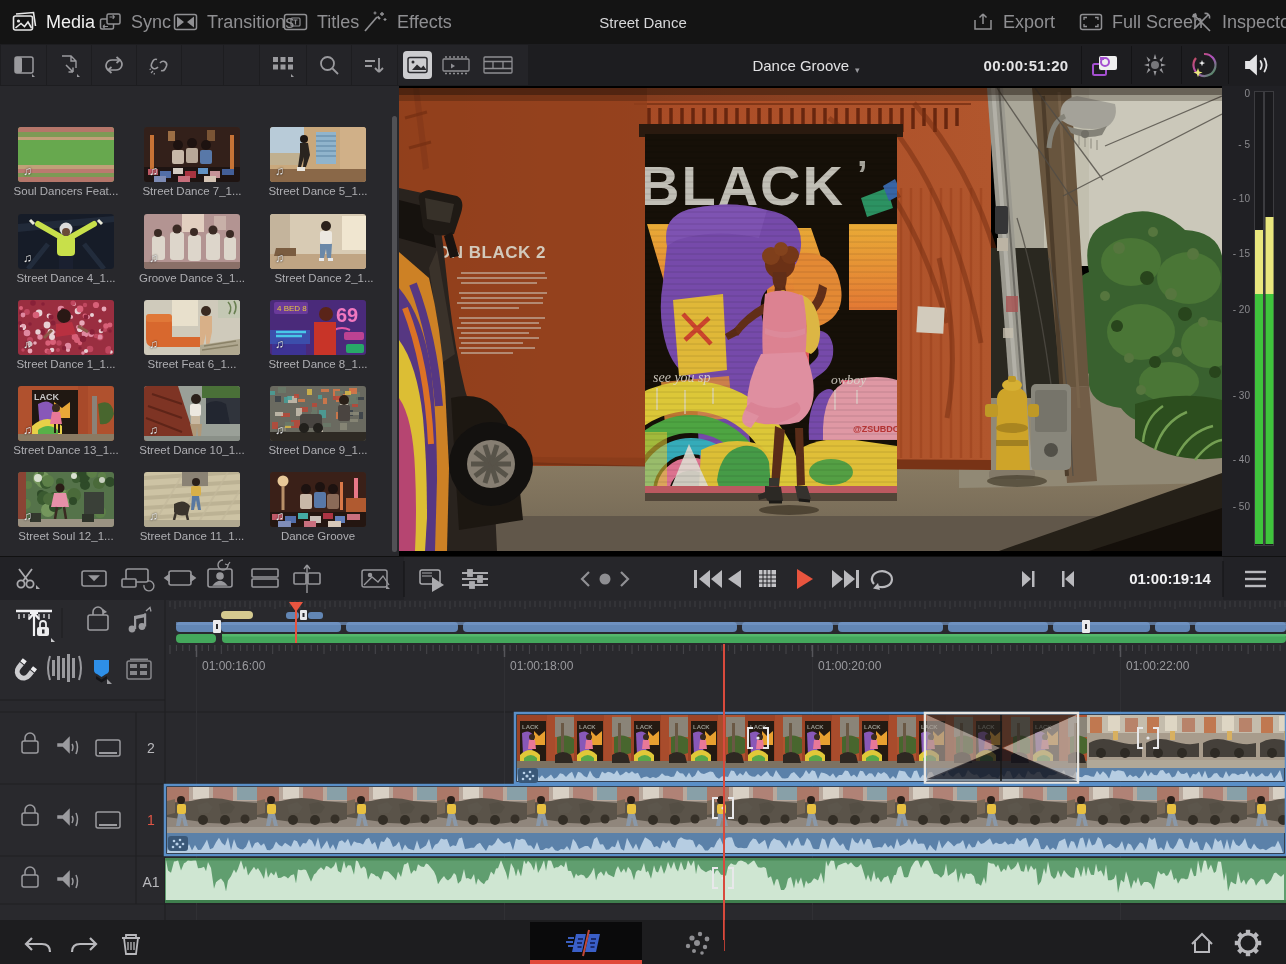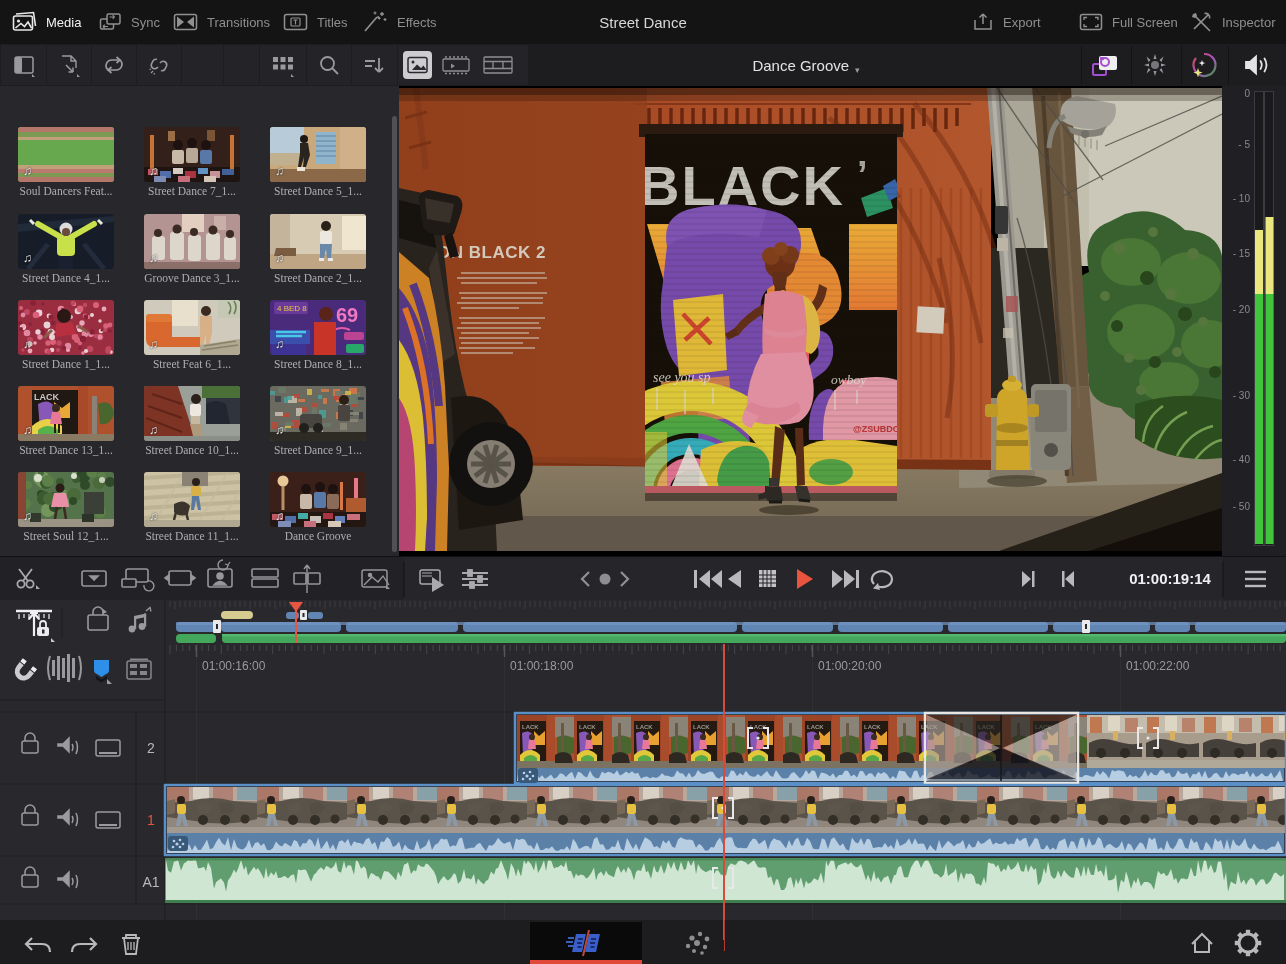--- a/index.html
+++ b/index.html
@@ -2,39 +2,39 @@
 <html><head>
 <meta charset="utf-8">
 <style>
 * { margin:0; padding:0; box-sizing:border-box; }
 html,body { width:1286px; height:964px; background:#202024; overflow:hidden; }
 body { font-family:"Liberation Sans", sans-serif; }
 #app { position:relative; width:1286px; height:964px; background:#232327; }
 
 
 #topbar { position:absolute; left:0; top:0; width:1286px; height:44px; background:#141414; }
-.tabitem { position:absolute; top:0; height:44px; display:flex; align-items:center; gap:9px; color:#8f8f92; font-size:13px; }
+.tabitem { position:absolute; top:0; height:44px; display:flex; align-items:center; gap:9px; color:#8f8f92; font-size:18px; }
 .tabitem.on { color:#f0f0f0; }
 .tabitem svg { display:block; }
 #tb-title { position:absolute; top:0; left:0; width:1286px; height:44px; display:flex; align-items:center; justify-content:center; color:#d8d8da; font-size:15px; }
 
 
 #row2 { position:absolute; left:0; top:44px; width:1286px; height:42px; background:#1d1d20; }
 .r2btn { position:absolute; top:1px; height:40px; background:#242428; display:flex; align-items:center; justify-content:center; }
 .r2btn svg { display:block; }
 #r2-title { position:absolute; top:0; height:42px; left:646px; width:320px; display:flex; align-items:center; justify-content:center; color:#e2e2e4; font-size:15px; }
 #r2-tc { position:absolute; top:0; height:42px; left:966px; width:120px; display:flex; align-items:center; justify-content:center; color:#e4e4e6; font-size:15px; font-weight:bold; letter-spacing:0.3px; }
 
 
 #mpanel { position:absolute; left:0; top:86px; width:399px; height:470px; background:#28282c; }
 #mhead { position:absolute; left:0; top:0; width:399px; height:26px; background:#28282c; border-bottom:1px solid #1c1c1f; color:#dcdcde; font-size:14px; line-height:25px; padding-left:12px; }
 .thumb { position:absolute; width:96px; height:55px; border-radius:3px; overflow:hidden; background:#333; }
 .thumb svg { display:block; }
 .mnote { position:absolute; left:5px; bottom:4px; color:#e8e8e8; font-size:12px; text-shadow:0 0 2px #000; }
-.tlabel { position:absolute; width:120px; text-align:center; color:#aeaeb2; font-size:11.5px; white-space:nowrap; overflow:hidden;font-family:Liberation Serif, serif; }
+.tlabel { position:absolute; width:120px; text-align:center; color:#aeaeb2; font-size:11.5px; white-space:nowrap; overflow:hidden; }
 #mscroll { position:absolute; right:2px; top:30px; width:5px; height:436px; background:#515155; border-radius:3px; }
 
 
 #preview { position:absolute; left:399px; top:86px; width:823px; height:470px; background:#000; }
 #meter { position:absolute; left:1222px; top:86px; width:64px; height:470px; background:#202024; }
 
 
 #transport { position:absolute; left:0; top:556px; width:1286px; height:44px; background:#8b5cf6; border-top:1px solid #111; }
 .ticon { position:absolute; top:0; height:44px; display:flex; align-items:center; justify-content:center; }
 
@@ -184,20 +184,21 @@
         <rect x="1" y="3" width="26" height="12" rx="1"></rect>
         <path d="M3 1 h2 M7 1 h2 M11 1 h2 M15 1 h2 M19 1 h2 M23 1 h2 M3 17.5 h2 M7 17.5 h2 M11 17.5 h2 M15 17.5 h2 M19 17.5 h2 M23 17.5 h2" stroke-width="1.5"></path>
         <path d="M9 7.5 L13 10 L9 12.5 Z" fill="#8e8e92" stroke="none"></path>
       </svg>
       <svg style="position:absolute;left:85px;top:11px" width="32" height="19" viewBox="0 0 32 19" fill="none" stroke="#8e8e92" stroke-width="1.3">
         <rect x="1" y="1" width="28" height="16" rx="1"></rect>
         <path d="M1 5.5 h28 M1 12.5 h28 M10 5.5 v7 M20 5.5 v7"></path>
       </svg>
     </div>
     <div id="r2-title">Dance Groove <span style="font-size:9px;color:#9a9a9e;margin-left:6px;margin-top:10px">▾</span></div>
+    <div id="r2-tc">00:00:51:20</div>
     <div style="position:absolute;left:1081px;top:2px;width:1px;height:38px;background:#131315"></div>
     <div style="position:absolute;left:1131px;top:2px;width:1px;height:38px;background:#131315"></div>
     <div style="position:absolute;left:1181px;top:2px;width:1px;height:38px;background:#131315"></div>
     <div style="position:absolute;left:1228px;top:2px;width:1px;height:38px;background:#131315"></div>
     <div class="ticon" style="left:1085px;width:42px;top:44px;position:absolute;height:42px;display:flex;align-items:center;justify-content:center"></div>
     <svg style="position:absolute;left:1091px;top:8px" width="30" height="27" viewBox="0 0 30 27">
       <rect x="2" y="12" width="13" height="11" rx="1.5" fill="none" stroke="#a44fd0" stroke-width="2"></rect>
       <rect x="8" y="4" width="18" height="14" rx="2" fill="#efefef"></rect>
       <circle cx="14" cy="10" r="4" fill="none" stroke="#a44fd0" stroke-width="2"></circle>
       <rect x="9" y="5" width="4" height="3" fill="#a44fd0"></rect>
@@ -340,21 +341,21 @@
           <rect y="40" width="96" height="15" fill="#c0a584"></rect>
           <path d="M6 34 h20 v8 h-22 z" fill="#7a5c40"></path>
           <circle cx="56" cy="12" r="5" fill="#2a201a"></circle>
           <rect x="50" y="17" width="12" height="13" rx="2" fill="#ece8e0"></rect>
           <path d="M50 30 h12 l-1 14 h-4 l-1-9 -2 9 h-4 z" fill="#6a88a8"></path>
           <rect x="49" y="44" width="5" height="3" fill="#e8e8e8"></rect>
           <rect x="58" y="44" width="5" height="3" fill="#e8e8e8"></rect>
         </svg>
         <span class="mnote">♫</span>
       </div>
-    <div class="tlabel" style="left:258px;top:186px">Street Dance 2_1...</div>
+    <div class="tlabel" style="left:264px;top:186px">Street Dance 2_1...</div>
     <div class="thumb" style="left:18px;top:214px">
         <svg width="96" height="55" viewBox="0 0 96 55">
           <rect width="96" height="55" fill="#9a2e40"></rect>
           <circle cx="59" cy="40" r="3.0" fill="#d86078"></circle>
           <circle cx="62" cy="29" r="3.1" fill="#e8d0d4"></circle>
           <circle cx="62" cy="48" r="1.7" fill="#882038"></circle>
           <circle cx="82" cy="21" r="1.7" fill="#e8d0d4"></circle>
           <circle cx="3" cy="13" r="2.0" fill="#882038"></circle>
           <circle cx="17" cy="43" r="1.8" fill="#e8a8b8"></circle>
           <circle cx="43" cy="9" r="3.3" fill="#e088a0"></circle>

